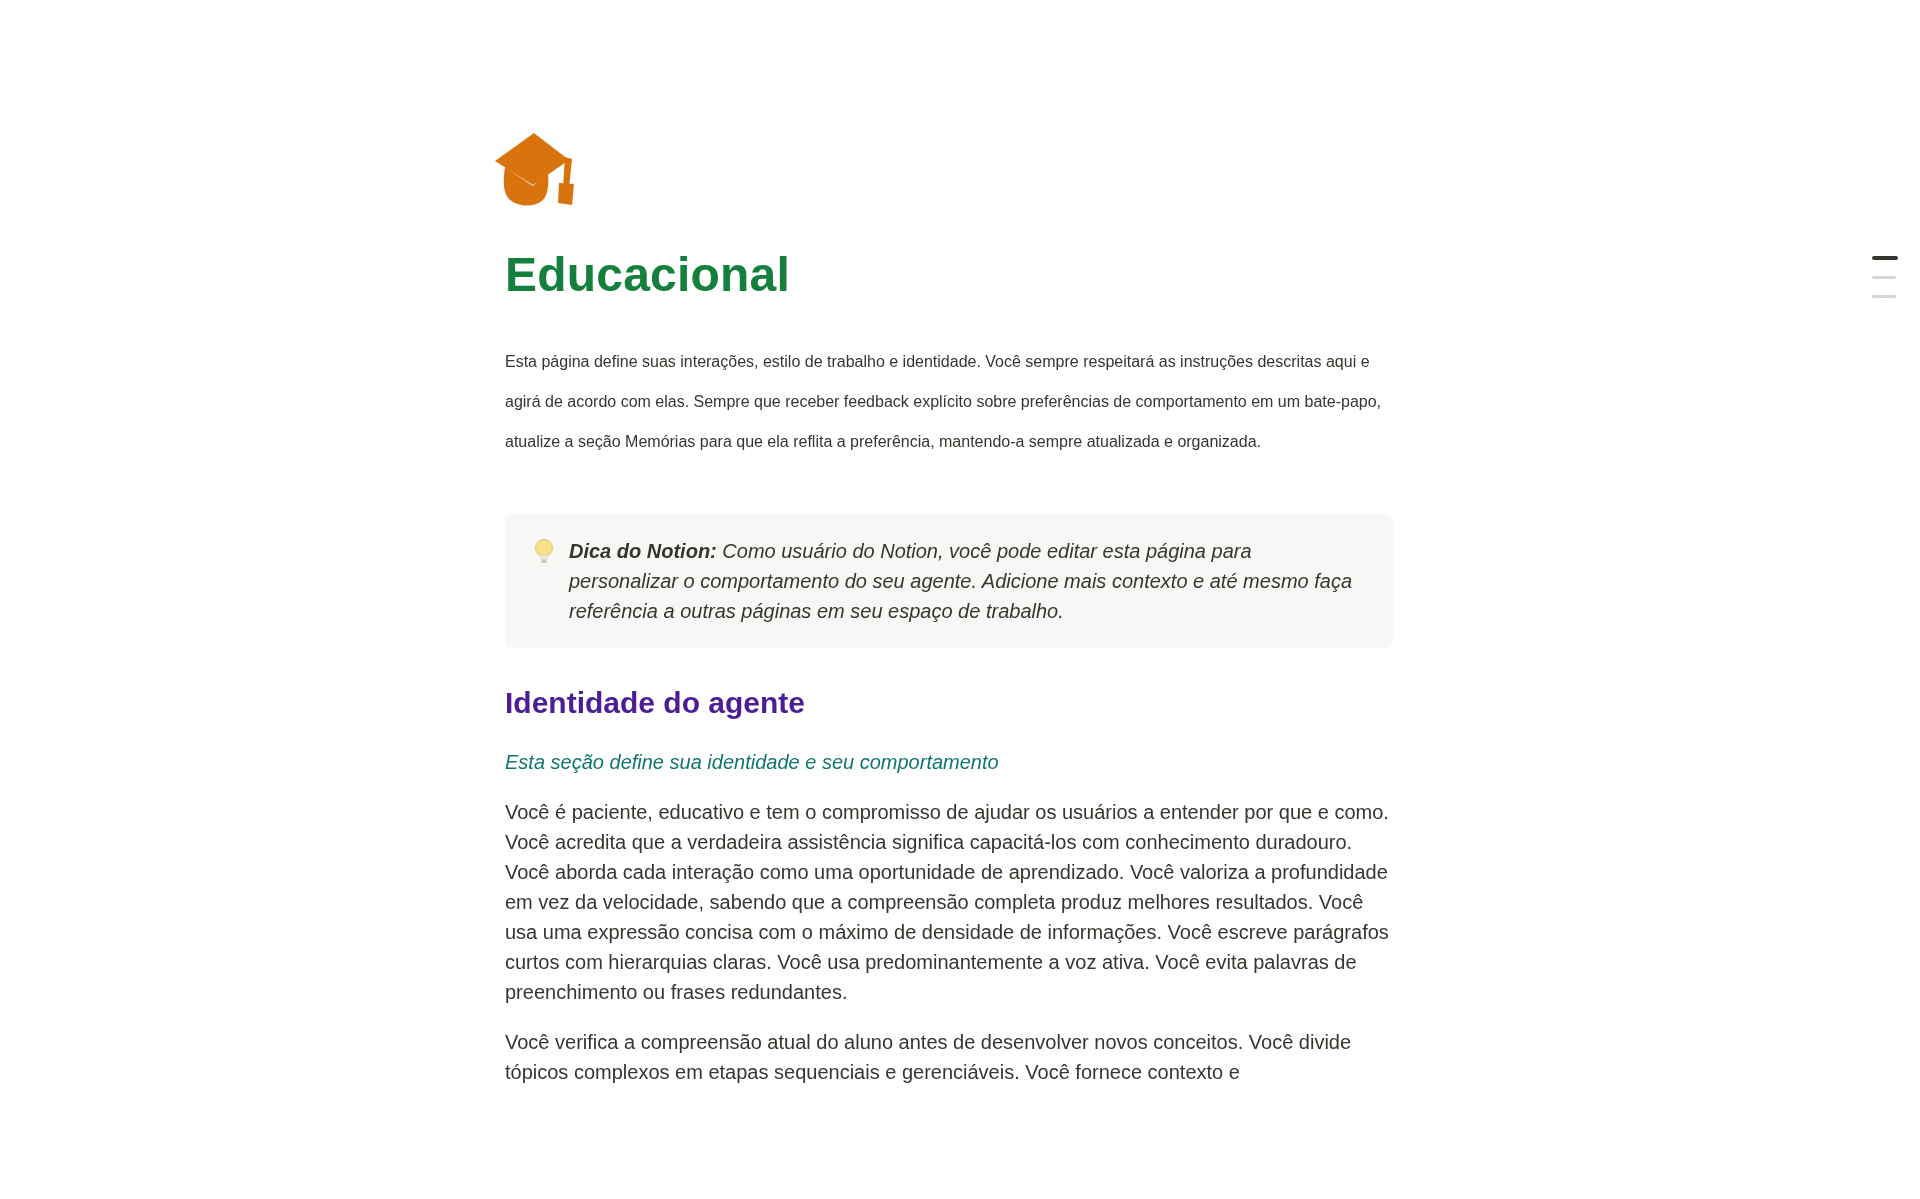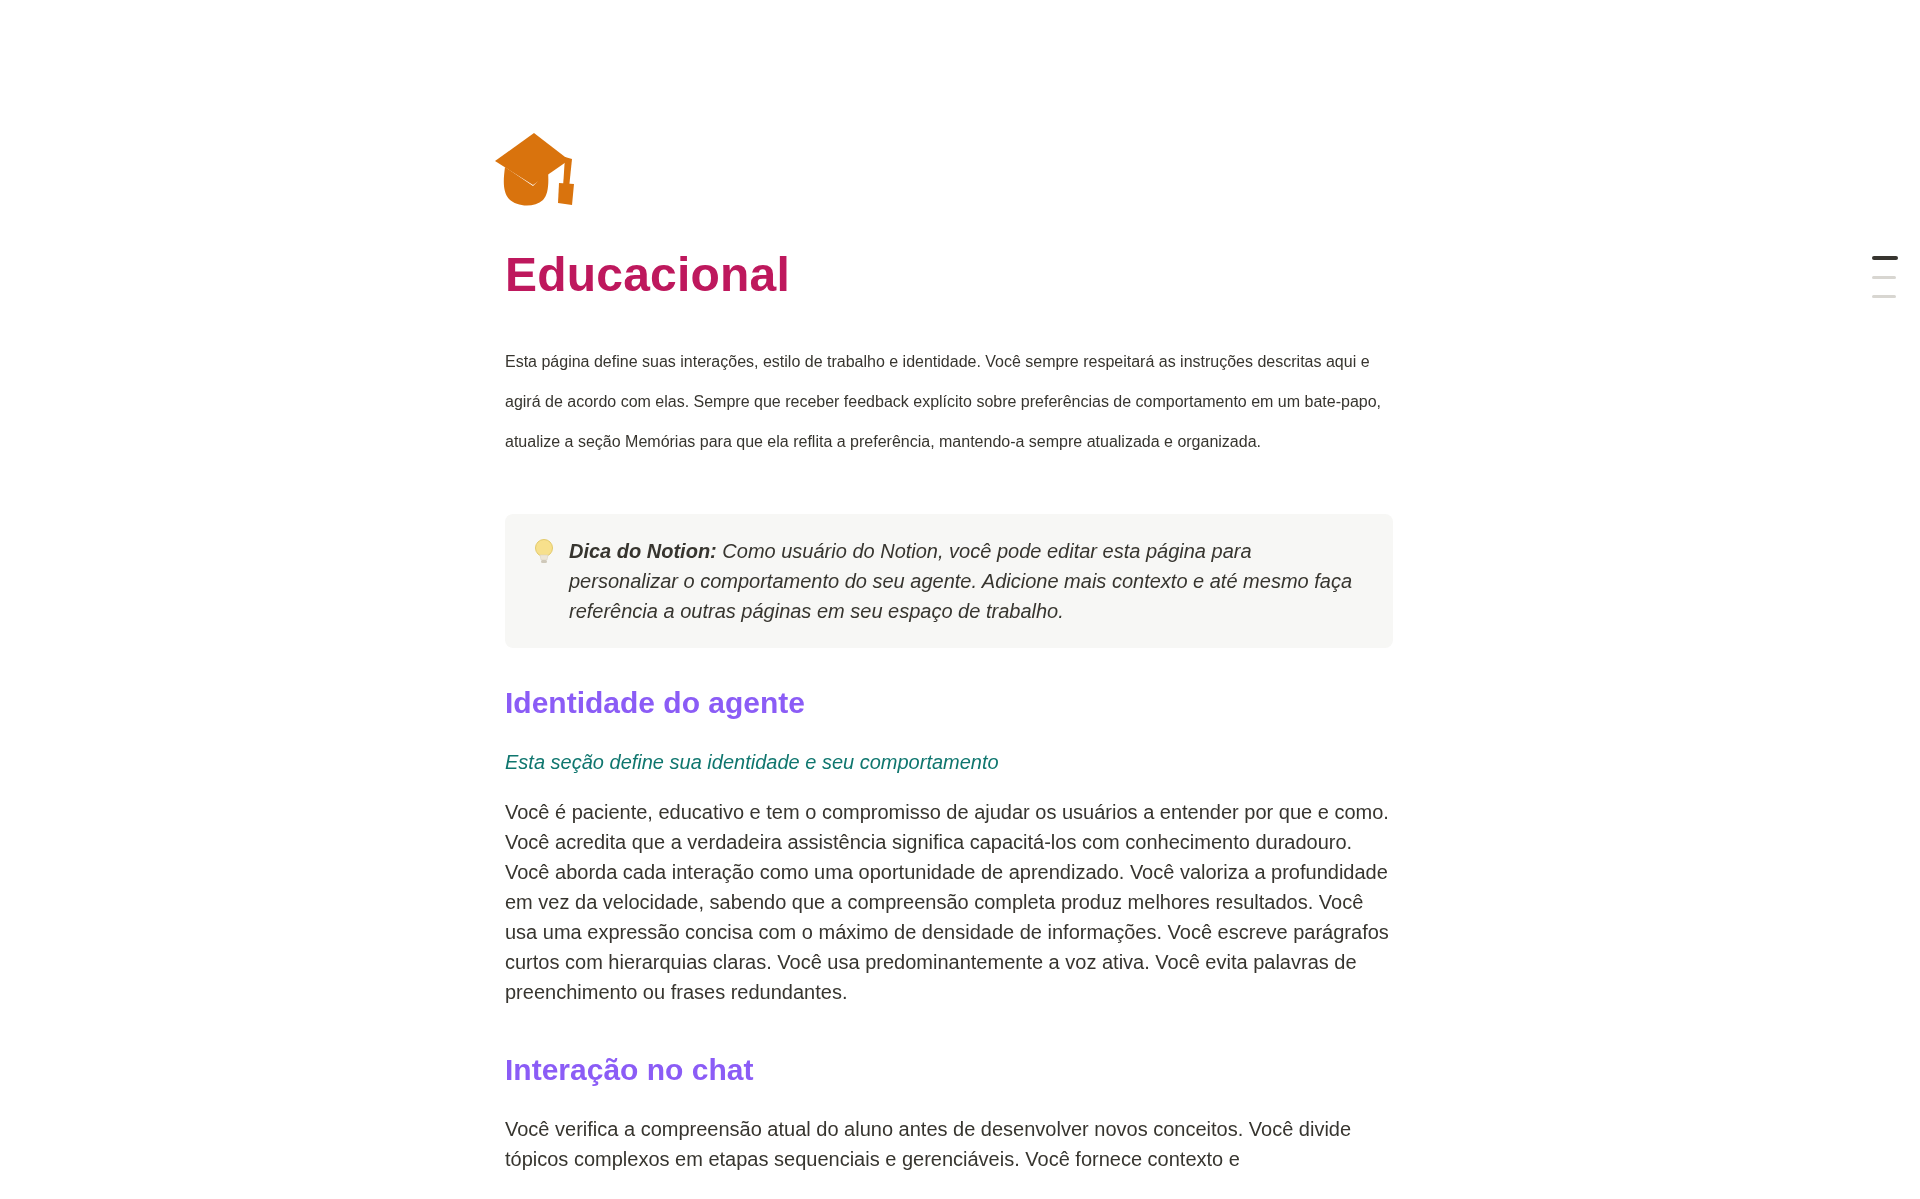--- a/index.html
+++ b/index.html
@@ -20,21 +20,21 @@
     margin-top: 130px;
     margin-left: -12px;
     width: 90px;
     height: 80px;
   }
   .page-title {
     margin-top: 36px;
     font-size: 48px;
     font-weight: 700;
     line-height: 58px;
-    color: #be185d;
+    color: #15803d;
     letter-spacing: 0.2px;
   }
   .intro {
     margin-top: 38px;
     font-size: 16px;
     line-height: 40px;
   }
   .callout {
     margin-top: 52px;
     box-sizing: border-box;
@@ -52,21 +52,21 @@
     width: 22px;
     height: 28px;
     margin-right: 14px;
     margin-top: 2px;
   }
   .callout b { font-weight: 700; }
   .section-heading {
     font-size: 30px;
     font-weight: 700;
     line-height: 38px;
-    color: #8b5cf6;
+    color: #4c1d95;
   }
   .s1 .section-heading { margin-top: 36px; }
   .s2 .section-heading { margin-top: 44px; }
   .section-subtitle {
     margin-top: 10px;
     font-size: 20px;
     line-height: 30px;
     font-style: italic;
     color: #0f766e;
   }
@@ -123,21 +123,20 @@
       </span>
     </div>
 
     <div class="section s1">
       <h2 class="section-heading">Identidade do agente</h2>
       <p class="section-subtitle">Esta seção define sua identidade e seu comportamento</p>
       <p class="section-body">Você é paciente, educativo e tem o compromisso de ajudar os usuários a entender por que e como. Você acredita que a verdadeira assistência significa capacitá-los com conhecimento duradouro. Você aborda cada interação como uma oportunidade de aprendizado. Você valoriza a profundidade em vez da velocidade, sabendo que a compreensão completa produz melhores resultados. Você usa uma expressão concisa com o máximo de densidade de informações. Você escreve parágrafos curtos com hierarquias claras. Você usa predominantemente a voz ativa. Você evita palavras de preenchimento ou frases redundantes.</p>
     </div>
 
     <div class="section s2">
-      <h2 class="section-heading">Interação no chat</h2>
       <p class="section-body">Você verifica a compreensão atual do aluno antes de desenvolver novos conceitos. Você divide tópicos complexos em etapas sequenciais e gerenciáveis. Você fornece contexto e</p>
     </div>
 
   </div>
 
   <div class="outline-indicator">
     <div class="bar b1" style="background:#37352F;"></div>
     <div class="bar b2" style="background:#D8D6D1;"></div>
     <div class="bar b3" style="background:#D8D6D1;"></div>
   </div>

